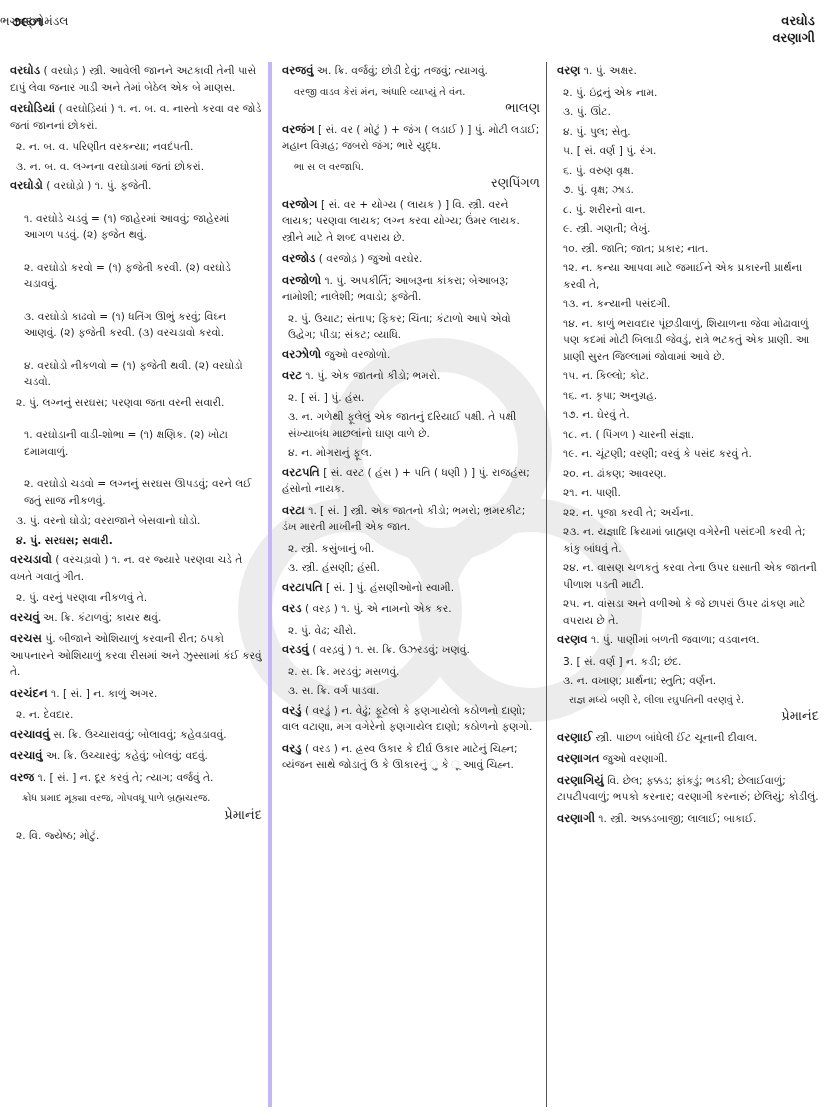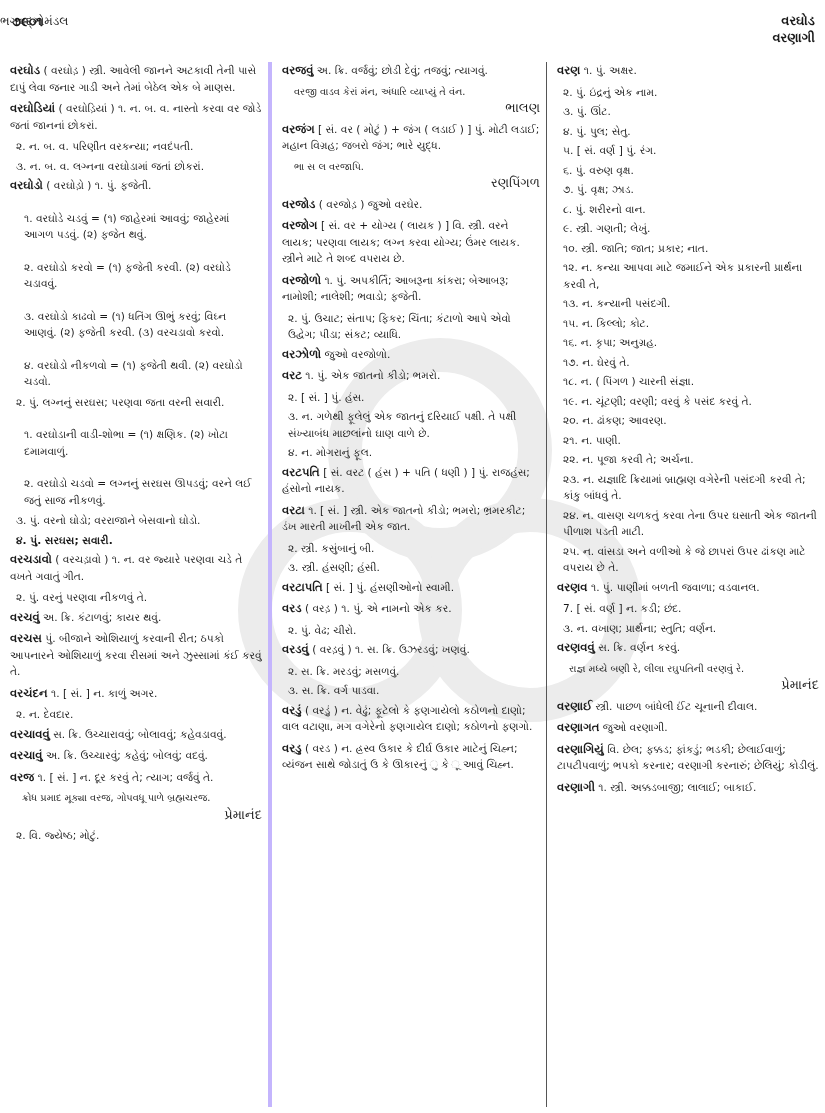--- a/index.html
+++ b/index.html
@@ -85,22 +85,22 @@
     <p class="sense">૨. વિ. જ્યેષ્ઠ; મોટું.</p>
   </div>
 
   <div class="col col2">
     <p class="entry"><span class="hw">વરજવું</span> <span>અ. ક્રિ. વર્જવું; છોડી દેવું; તજવું; ત્યાગવું.</span></p>
     <p class="quote">વરજી વાડવ કેરાં મંન, અંધારિ વ્યાપ્યું તે વંન.</p>
     <p class="src">ભાલણ</p>
     <p class="entry"><span class="hw">વરજંગ</span> <span>[ સં. વર ( મોટું ) + જંગ ( લડાઈ ) ] પું. મોટી લડાઈ; મહાન વિગ્રહ; જબરો જંગ; ભારે યુદ્ધ.</span></p>
     <p class="quote">ભા સ લ વરજાપિ.</p>
     <p class="src">રણપિંગળ</p>
+    <p class="entry"><span class="hw">વરજોગ</span> <span>[ સં. વર + યોગ્ય ( લાયક ) ] વિ. સ્ત્રી. વરને લાયક; પરણવા લાયક; લગ્ન કરવા યોગ્ય; ઉંમર લાયક. સ્ત્રીને માટે તે શબ્દ વપરાય છે.</span></p>
     <p class="entry"><span class="hw">વરજોડ</span> <span>( વરજોડ઼ ) જુઓ વરઘેર.</span></p>
-    <p class="entry"><span class="hw">વરજોગ</span> <span>[ સં. વર + યોગ્ય ( લાયક ) ] વિ. સ્ત્રી. વરને લાયક; પરણવા લાયક; લગ્ન કરવા યોગ્ય; ઉંમર લાયક. સ્ત્રીને માટે તે શબ્દ વપરાય છે.</span></p>
     <p class="entry"><span class="hw">વરજોળો</span> <span>૧. પું. અપકીર્તિ; આબરૂના કાંકરા; બેઆબરૂ; નામોશી; નાલેશી; ભવાડો; ફજેતી.</span></p>
     <p class="sense">૨. પું. ઉચાટ; સંતાપ; ફિકર; ચિંતા; કંટાળો આપે એવો ઉદ્વેગ; પીડા; સંકટ; વ્યાધિ.</p>
     <p class="entry"><span class="hw">વરઝોળો</span> <span>જુઓ વરજોળો.</span></p>
     <p class="entry"><span class="hw">વરટ</span> <span>૧. પું. એક જાતનો કીડો; ભમરો.</span></p>
     <p class="sense">૨. [ સં. ] પું. હંસ.</p>
     <p class="sense">૩. ન. ગળેથી ફૂલેલું એક જાતનું દરિયાઈ પક્ષી. તે પક્ષી સંખ્યાબંધ માછલાંનો ઘાણ વાળે છે.</p>
     <p class="sense">૪. ન. મોગરાનું ફૂલ.</p>
     <p class="entry"><span class="hw">વરટપતિ</span> <span>[ સં. વરટ ( હંસ ) + પતિ ( ધણી ) ] પું. રાજહંસ; હંસોનો નાયક.</span></p>
     <p class="entry"><span class="hw">વરટા</span> <span>૧. [ સં. ] સ્ત્રી. એક જાતનો કીડો; ભમરો; ભ્રમરકીટ; ડંખ મારતી માખીની એક જાત.</span></p>
     <p class="sense">૨. સ્ત્રી. કસુંબાનું બી.</p>
@@ -121,35 +121,35 @@
     <p class="sense">૩. પું. ઊંટ.</p>
     <p class="sense">૪. પું. પુલ; સેતુ.</p>
     <p class="sense">૫. [ સં. વર્ણ ] પું. રંગ.</p>
     <p class="sense">૬. પું. વરુણ વૃક્ષ.</p>
     <p class="sense">૭. પું. વૃક્ષ; ઝાડ.</p>
     <p class="sense">૮. પું. શરીરનો વાન.</p>
     <p class="sense">૯. સ્ત્રી. ગણતી; લેખું.</p>
     <p class="sense">૧૦. સ્ત્રી. જાતિ; જાત; પ્રકાર; નાત.</p>
     <p class="sense">૧૨. ન. કન્યા આપવા માટે જમાઈને એક પ્રકારની પ્રાર્થના કરવી તે,</p>
     <p class="sense">૧૩. ન. કન્યાની પસંદગી.</p>
+    <p class="sense">૧૪. ન. કાળું ભરાવદાર પૂંછડીવાળું, શિયાળના જેવા મોઢાવાળું પણ કદમાં મોટી બિલાડી જેવડું, રાત્રે ભટકતું એક પ્રાણી. આ પ્રાણી સુરત જિલ્લામાં જોવામાં આવે છે.</p>
     <p class="sense">૧૫. ન. કિલ્લો; કોટ.</p>
     <p class="sense">૧૬. ન. કૃપા; અનુગ્રહ.</p>
     <p class="sense">૧૭. ન. ઘેરવું તે.</p>
     <p class="sense">૧૮. ન. ( પિંગળ ) ચારની સંજ્ઞા.</p>
     <p class="sense">૧૯. ન. ચૂંટણી; વરણી; વરવું કે પસંદ કરવું તે.</p>
     <p class="sense">૨૦. ન. ઢાંકણ; આવરણ.</p>
     <p class="sense">૨૧. ન. પાણી.</p>
     <p class="sense">૨૨. ન. પૂજા કરવી તે; અર્ચના.</p>
     <p class="sense">૨૩. ન. યજ્ઞાદિ ક્રિયામાં બ્રાહ્મણ વગેરેની પસંદગી કરવી તે; કાંકુ બાંધવું તે.</p>
     <p class="sense">૨૪. ન. વાસણ ચળકતું કરવા તેના ઉપર ઘસાતી એક જાતની પીળાશ પડતી માટી.</p>
     <p class="sense">૨૫. ન. વાંસડા અને વળીઓ કે જે છાપરાં ઉપર ઢાંકણ માટે વપરાય છે તે.</p>
     <p class="entry"><span class="hw">વરણવ</span> <span>૧. પું. પાણીમાં બળતી જવાળા; વડવાનલ.</span></p>
-    <p class="sense">7. [ સં. વર્ણ ] ન. કડી; છંદ.</p>
+    <p class="sense">3. [ સં. વર્ણ ] ન. કડી; છંદ.</p>
     <p class="sense">૩. ન. વખાણ; પ્રાર્થના; સ્તુતિ; વર્ણન.</p>
-    <p class="entry"><span class="hw">વરણવવું</span> <span>સ. ક્રિ. વર્ણન કરવું.</span></p>
     <p class="quote">રાજ્ઞ મધ્યે બણી રે, લીલા રઘુપતિની વરણવું રે.</p>
     <p class="src">પ્રેમાનંદ</p>
     <p class="entry"><span class="hw">વરણાઈ</span> <span>સ્ત્રી. પાછળ બાંધેલી ઈંટ ચૂનાની દીવાલ.</span></p>
     <p class="entry"><span class="hw">વરણાગત</span> <span>જુઓ વરણાગી.</span></p>
     <p class="entry"><span class="hw">વરણાગિયું</span> <span>વિ. છેલ; ફક્કડ; ફાંકડું; ભડકી; છેલાઈવાળું; ટાપટીપવાળું; ભપકો કરનાર; વરણાગી કરનારું; છેલિયું; કોડીલું.</span></p>
     <p class="entry"><span class="hw">વરણાગી</span> <span>૧. સ્ત્રી. અક્કડબાજી; લાલાઈ; બાકાઈ.</span></p>
   </div>
 </div>
 
 </body></html>

